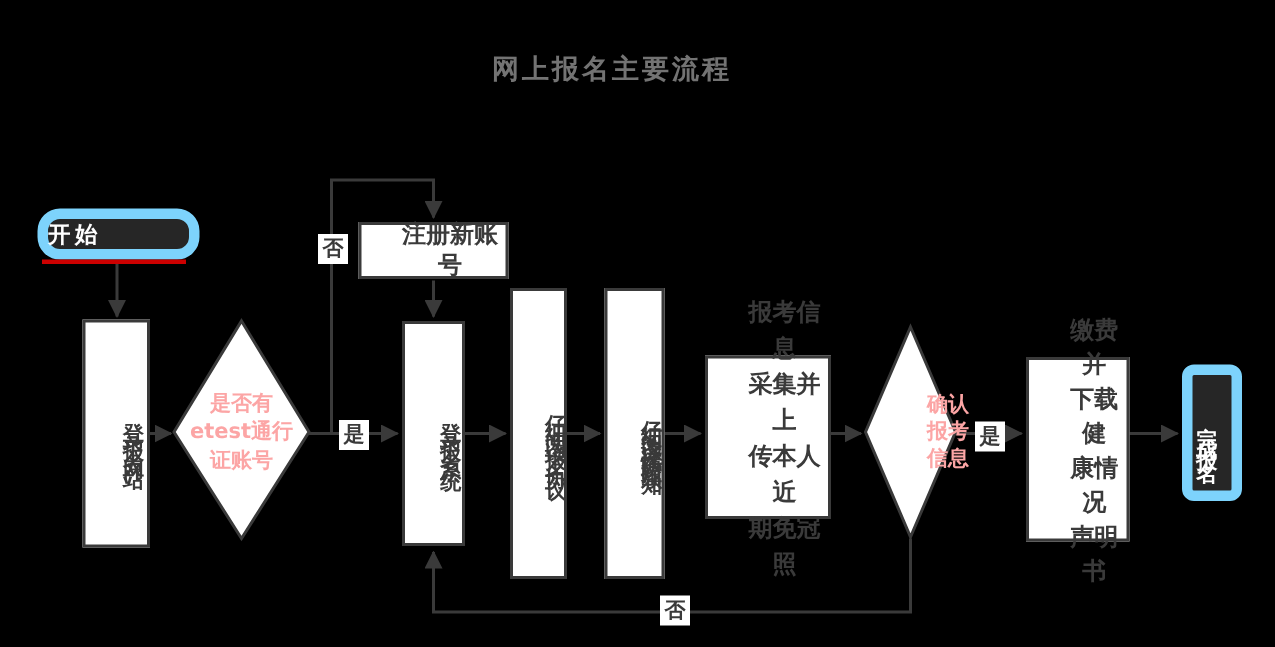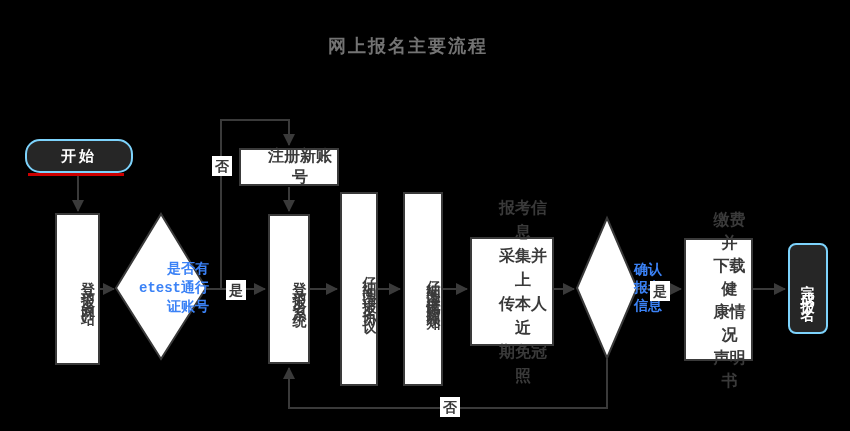--- a/index.html
+++ b/index.html
@@ -54,51 +54,49 @@
     text-orientation: upright;
     font-size: 14px;
     letter-spacing: 6px;
   }
   .vtext-tight { letter-spacing: 4px; }
   .hlines { font-size: 16px; line-height: 24px; }
   .terminal {
     position: absolute;
     box-sizing: border-box;
     background: #262626;
-    border: 2px solid #7dd3fc;
+    border: 7px solid #7dd3fc;
     color: #ffffff;
     font-weight: bold;
     display: flex;
     align-items: center;
-    justify-content: center;
     text-align: center;
   }
   .start-node {
     border-radius: 15px;
     font-size: 15px;
     letter-spacing: 3px;
   }
   .start-accent {
     position: absolute;
     left: 28px;
     top: 173px;
     width: 96px;
     height: 3px;
     background: #cc0000;
   }
   .end-node { border-radius: 8px; }
   .end-node .vtext { letter-spacing: 8px; }
   .dtext {
     position: absolute;
-    color: #3b82f6;
+    color: #fca5a5;
     font-weight: bold;
     font-size: 14px;
     line-height: 19px;
-    text-align: right;
-    font-family: Liberation Mono, monospace;
+    text-align: center;
   }
   .edge-label {
     position: absolute;
     width: 20px;
     height: 20px;
     background: #ffffff;
     color: #3a3a3a;
     font-weight: bold;
     font-size: 14px;
     line-height: 20px;

